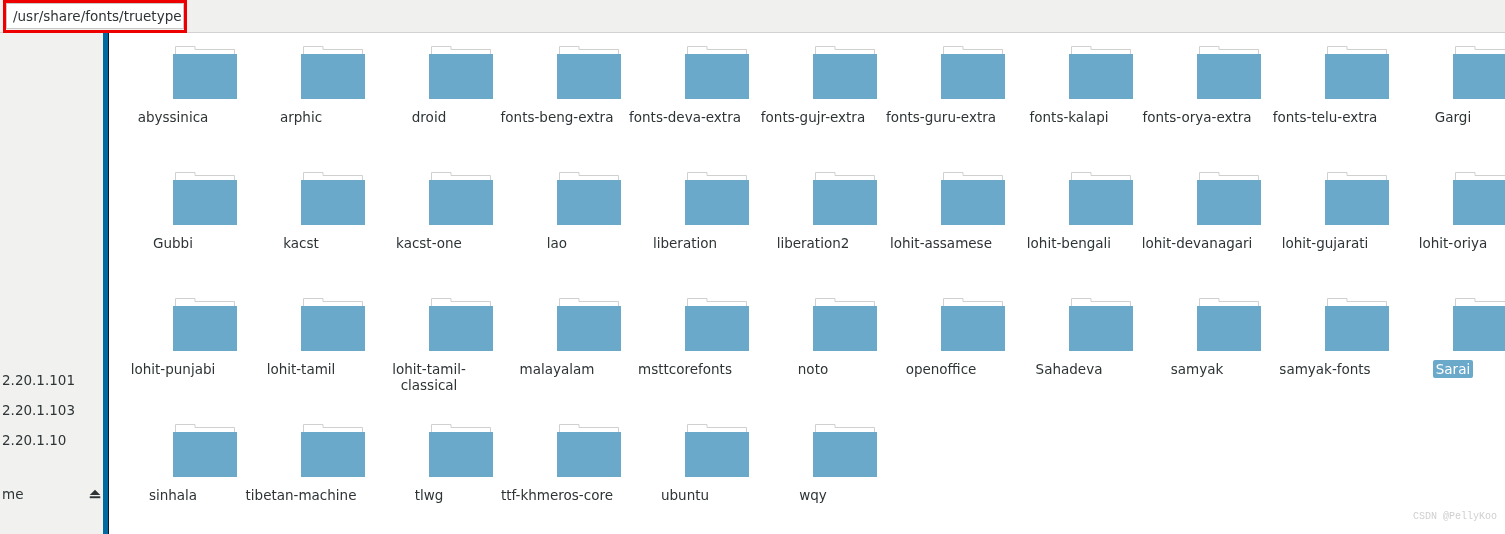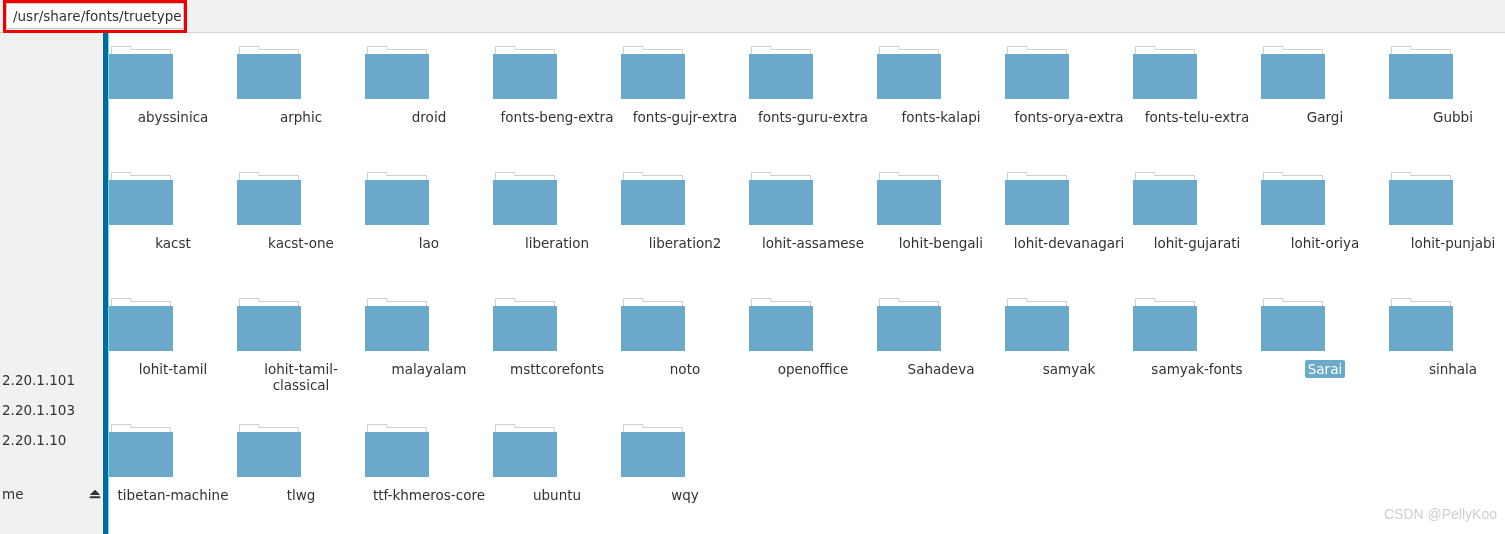--- a/index.html
+++ b/index.html
@@ -7,21 +7,21 @@
     margin: 0; padding: 0;
     width: 1505px; height: 534px;
     overflow: hidden;
     background: #ffffff;
     font-family: "DejaVu Sans", sans-serif;
   }
 
   #app {
     position: relative;
     width: 1505px; height: 534px;
-    background: #5eead4;
+    background: #0f172a;
   }
 
   
   .pathbar {
     position: absolute;
     left: 0; top: 0;
     width: 1505px; height: 33px;
     background: #f0f0ef;
     border-bottom: 1px solid #d2d2d0;
   }
@@ -98,21 +98,21 @@
     display: flex;
     flex-wrap: wrap;
     align-content: flex-start;
   }
   .icon-item {
     width: 128px;
     height: 126px;
     padding-top: 12px;
     display: flex;
     flex-direction: column;
-    align-items: flex-start;
+    align-items: flex-end;
   }
   .folder-icon {
     width: 64px;
     height: 54px;
     position: relative;
     flex: 0 0 auto;
   }
   .folder-icon .tab {
     position: absolute;
     left: 2px; top: 0;
@@ -142,24 +142,24 @@
   }
   .icon-item.selected .icon-label {
     background: #6ba9cb;
     color: #ffffff;
   }
 
   
   .watermark {
     position: absolute;
     right: 8px; bottom: 12px;
-    font-size: 14px;
+    font-size: 10px;
     color: #cfcfcf;
     white-space: nowrap;
-    font-family: Liberation Sans, sans-serif;
+    font-family: Liberation Mono, monospace;
   }
 </style>
 </head>
 <body>
 
 <div id="app">
 
   <div class="pathbar">
     <div class="path-entry">
       <span title="/usr/share/fonts/truetype">/usr/share/fonts/truetype</span>
@@ -237,20 +237,31 @@
           </div>
         </div>
         <div class="icon-item">
           <div class="folder-icon">
             <svg class="tab" viewBox="0 0 60 10" preserveAspectRatio="none">
               <path d="M0.5,9.5 L0.5,1.5 L20,1.5 L20,4.5 L59.5,4.5 L59.5,9.5" fill="#ffffff" stroke="#d0d0ce" stroke-width="1"></path>
             </svg>
             <div class="body" style="background:#6ba9cb"></div>
           </div>
           <div class="icon-label-wrap">
+            <div class="icon-label">fonts-deva-extra</div>
+          </div>
+        </div>
+        <div class="icon-item">
+          <div class="folder-icon">
+            <svg class="tab" viewBox="0 0 60 10" preserveAspectRatio="none">
+              <path d="M0.5,9.5 L0.5,1.5 L20,1.5 L20,4.5 L59.5,4.5 L59.5,9.5" fill="#ffffff" stroke="#d0d0ce" stroke-width="1"></path>
+            </svg>
+            <div class="body" style="background:#6ba9cb"></div>
+          </div>
+          <div class="icon-label-wrap">
             <div class="icon-label">fonts-gujr-extra</div>
           </div>
         </div>
         <div class="icon-item">
           <div class="folder-icon">
             <svg class="tab" viewBox="0 0 60 10" preserveAspectRatio="none">
               <path d="M0.5,9.5 L0.5,1.5 L20,1.5 L20,4.5 L59.5,4.5 L59.5,9.5" fill="#ffffff" stroke="#d0d0ce" stroke-width="1"></path>
             </svg>
             <div class="body" style="background:#6ba9cb"></div>
           </div>

